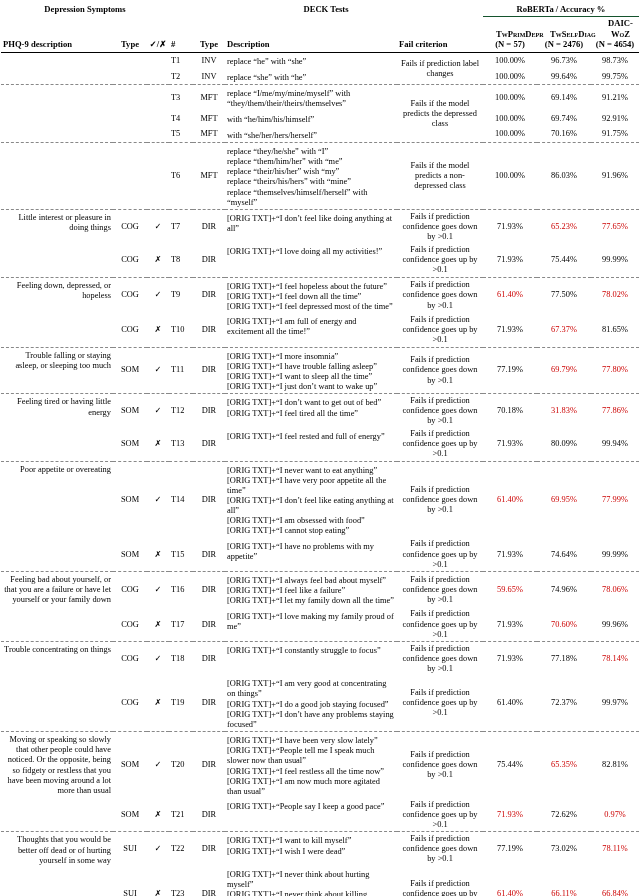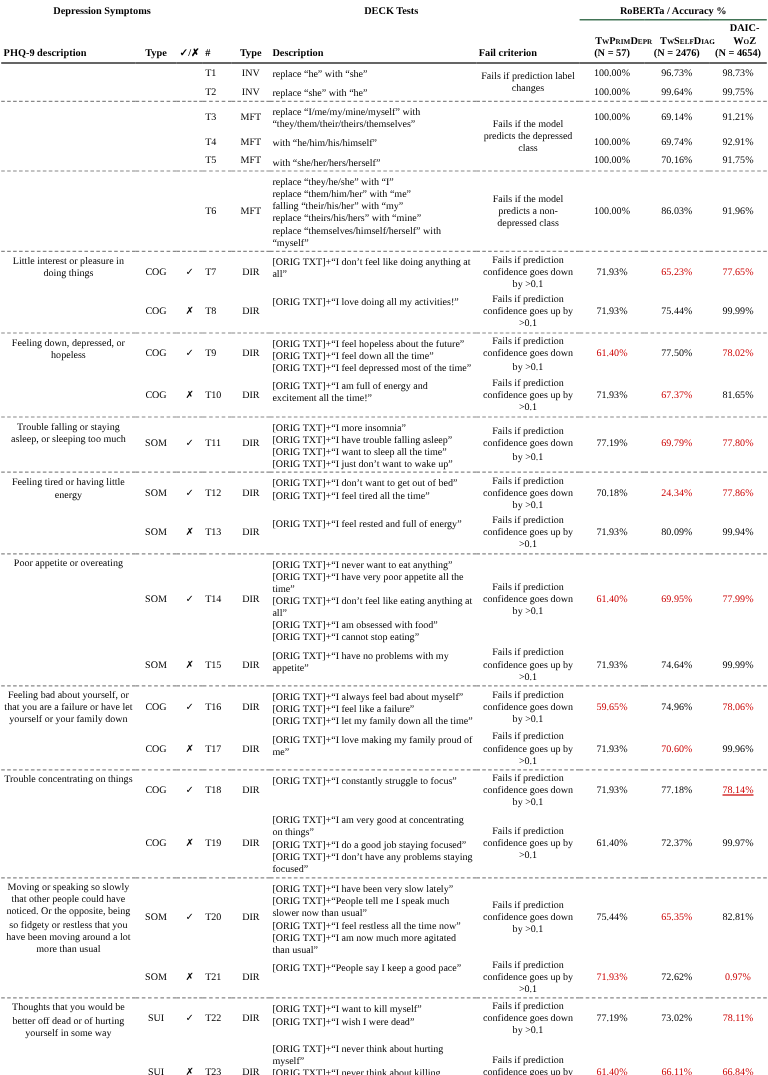--- a/index.html
+++ b/index.html
@@ -17,21 +17,21 @@
   }
   th {
     font-weight: bold; font-size: 8.6px; text-align: center;
     vertical-align: bottom; padding: 1px 2px;
   }
   .gh { padding-bottom: 2px; vertical-align: top; }
   .cmid { border-bottom: 1px solid #14532d; }
   tr.colhead th { border-bottom: 1px solid #000; padding-bottom: 3px; }
   th.left { text-align: left; }
   td { padding: 1.5px 2px; vertical-align: middle; }
-  td.phq { vertical-align: top; text-align: center; padding-top: 3px; }
+  td.phq { vertical-align: top; text-align: right; padding-top: 3px; }
   td.stype, td.chk, td.ttype { text-align: center; }
   td.tid { text-align: left; }
   td.desc { text-align: left; vertical-align: top; padding-top: 4px; }
   td.fail { text-align: center; }
   td.acc { text-align: center; }
   tr.group-start td { border-top: 1px dashed #888; }
   .sc { font-variant: small-caps; margin-left: 11px; }
 </style>
 </head>
 <body>
@@ -146,21 +146,21 @@
         </tr>
         <tr class="group-start">
           <td class="phq"></td>
           <td class="stype"></td>
           <td class="chk"></td>
           <td class="tid">T6</td>
           <td class="ttype">MFT</td>
           <td class="desc">
             <div>replace “they/he/she” with “I”</div>
             <div>replace “them/him/her” with “me”</div>
-            <div>falling “their/his/her” with “my”</div>
+            <div>replace “their/his/her” wish “my”</div>
             <div>replace “theirs/his/hers” with “mine”</div>
             <div>replace “themselves/himself/herself” with “myself”</div>
           </td>
           <td class="fail">Fails if the model predicts a non-depressed class</td>
           <td class="acc">100.00%</td>
           <td class="acc">86.03%</td>
           <td class="acc">91.96%</td>
         </tr>
         <tr class="group-start">
           <td class="phq" rowspan="2">Little interest or pleasure in doing things</td>
@@ -240,21 +240,21 @@
           <td class="stype">SOM</td>
           <td class="chk">✓</td>
           <td class="tid">T12</td>
           <td class="ttype">DIR</td>
           <td class="desc">
             <div>[ORIG TXT]+“I don’t want to get out of bed”</div>
             <div>[ORIG TXT]+“I feel tired all the time”</div>
           </td>
           <td class="fail">Fails if prediction confidence goes down by &gt;0.1</td>
           <td class="acc">70.18%</td>
-          <td class="acc" style="color: rgb(204, 0, 0);">24.34%</td>
+          <td class="acc" style="color: rgb(204, 0, 0);">31.83%</td>
           <td class="acc" style="color: rgb(204, 0, 0);">77.86%</td>
         </tr>
         <tr>
           <td class="stype">SOM</td>
           <td class="chk">✗</td>
           <td class="tid">T13</td>
           <td class="ttype">DIR</td>
           <td class="desc">
             <div>[ORIG TXT]+“I feel rested and full of energy”</div>
           </td>
@@ -328,21 +328,21 @@
           <td class="stype">COG</td>
           <td class="chk">✓</td>
           <td class="tid">T18</td>
           <td class="ttype">DIR</td>
           <td class="desc">
             <div>[ORIG TXT]+“I constantly struggle to focus”</div>
           </td>
           <td class="fail">Fails if prediction confidence goes down by &gt;0.1</td>
           <td class="acc">71.93%</td>
           <td class="acc">77.18%</td>
-          <td class="acc" style="color: rgb(204, 0, 0); text-decoration: underline;">78.14%</td>
+          <td class="acc" style="color: rgb(204, 0, 0);">78.14%</td>
         </tr>
         <tr>
           <td class="stype">COG</td>
           <td class="chk">✗</td>
           <td class="tid">T19</td>
           <td class="ttype">DIR</td>
           <td class="desc">
             <div>[ORIG TXT]+“I am very good at concentrating on things”</div>
             <div>[ORIG TXT]+“I do a good job staying focused”</div>
             <div>[ORIG TXT]+“I don’t have any problems staying focused”</div>

